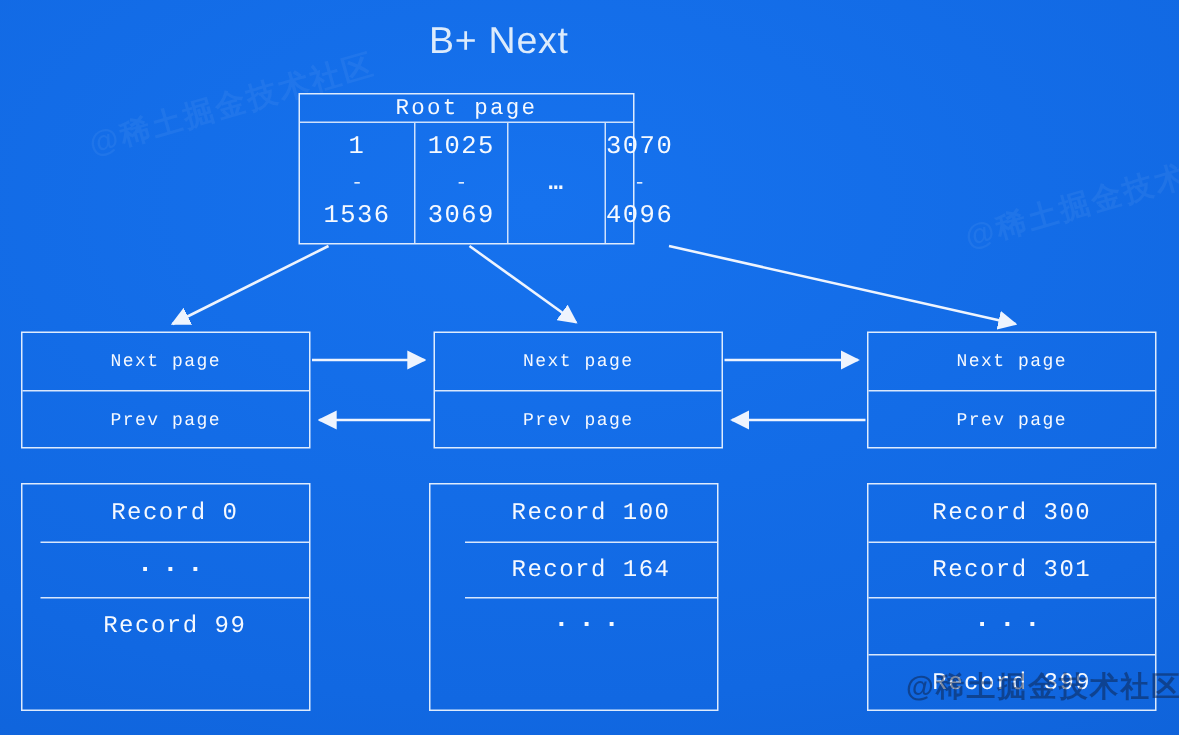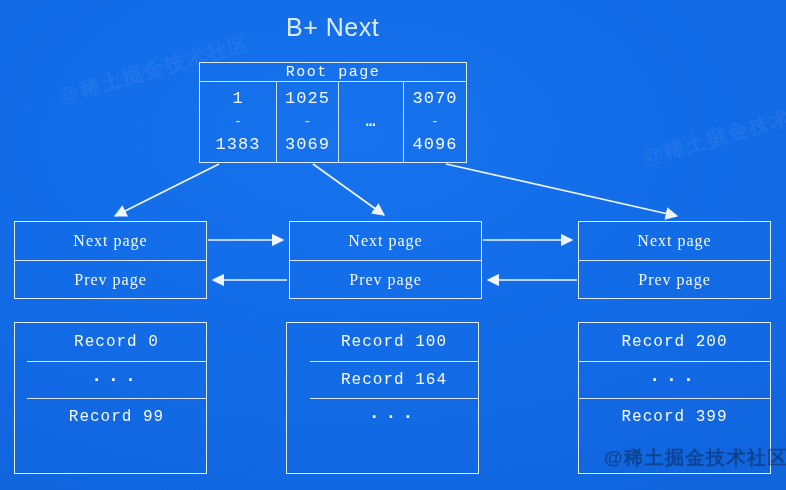--- a/index.html
+++ b/index.html
@@ -12,38 +12,38 @@
   .title{
     position:absolute;left:286px;top:13px;
     font-family:"Liberation Sans","DejaVu Sans",sans-serif;
     font-size:25px;letter-spacing:.5px;color:#dcebfc;
   }
   .box{
     position:absolute;box-sizing:border-box;
     border:1.5px solid rgba(238,245,255,.93);
   }
   
-  .root{left:199px;top:62px;width:268px;height:101px;}
+  .root{left:199px;top:62px;width:224px;height:101px;}
   .root-header{
     height:18px;border-bottom:1px solid rgba(238,245,255,.85);
     display:flex;align-items:center;justify-content:center;
     font-size:15px;letter-spacing:1.5px;
   }
   .root-cells{display:grid;grid-template-columns:77px 62px 65px 1fr;height:calc(100% - 19px);}
   .root-cell{
     display:flex;flex-direction:column;align-items:center;justify-content:center;
     border-right:1px solid rgba(238,245,255,.85);
   }
   .root-cell:last-child{border-right:none;text-align:right;}
   .num{font-size:17px;line-height:26px;letter-spacing:1px;}
   .dash{font-size:13px;line-height:20px;opacity:.95;}
   .mini-ellipsis{font-size:16px;font-weight:bold;letter-spacing:1px;}
   
   .leaf{top:221px;width:193px;height:78px;display:grid;grid-template-rows:1fr 1fr;}
-  .leaf-row{display:flex;align-items:center;justify-content:center;font-size:16px;letter-spacing:1px;font-family:Liberation Serif, serif;}
+  .leaf-row{display:flex;align-items:center;justify-content:center;font-size:12px;letter-spacing:1px;}
   .leaf-row + .leaf-row{border-top:1.5px solid rgba(238,245,255,.9);}
   .leaf-1{left:14px;} .leaf-2{left:289px;} .leaf-3{left:578px;}
   
   .rec{top:322px;width:193px;height:152px;display:grid;grid-template-rows:repeat(4,1fr);}
   .rec-row{display:flex;align-items:center;justify-content:center;font-size:16px;letter-spacing:1px;}
   .rec-row + .rec-row{border-top:1.5px solid rgba(238,245,255,.9);}
   .rec-1{left:14px;padding-left:12px;} .rec-2{left:286px;padding-left:23px;} .rec-3{left:578px;}
   .dots span{display:inline-block;transform:translateY(-18%);font-weight:bold;letter-spacing:6px;font-size:18px;}
   
   .arrows{position:absolute;left:0;top:0;pointer-events:none;}
@@ -84,21 +84,21 @@
   </svg>
 
   <div class="title">B+ Next</div>
 
   <div class="box root">
     <div class="root-header">Root page</div>
     <div class="root-cells">
       <div class="root-cell">
         <span class="num">1</span>
         <span class="dash">-</span>
-        <span class="num">1383</span>
+        <span class="num">1536</span>
       </div>
       <div class="root-cell">
         <span class="num">1025</span>
         <span class="dash">-</span>
         <span class="num">3069</span>
       </div>
       <div class="root-cell">
         <span class="mini-ellipsis">…</span>
       </div>
       <div class="root-cell">
@@ -130,21 +130,22 @@
     <div class="rec-row">Record 99</div>
   </div>
   <div class="box rec rec-2">
     <div class="rec-row">Record 100</div>
     <div class="rec-row">Record 164</div>
     <div class="rec-row dots">
         <span>...</span>
       </div>
   </div>
   <div class="box rec rec-3">
-    <div class="rec-row">Record 200</div>
+    <div class="rec-row">Record 300</div>
+    <div class="rec-row">Record 301</div>
     <div class="rec-row dots">
         <span>...</span>
       </div>
     <div class="rec-row">Record 399</div>
   </div>
 
   <div class="watermark">@稀土掘金技术社区</div>
   <div class="ghost ghost-1">@稀土掘金技术社区</div>
   <div class="ghost ghost-2">@稀土掘金技术社区</div>
 

